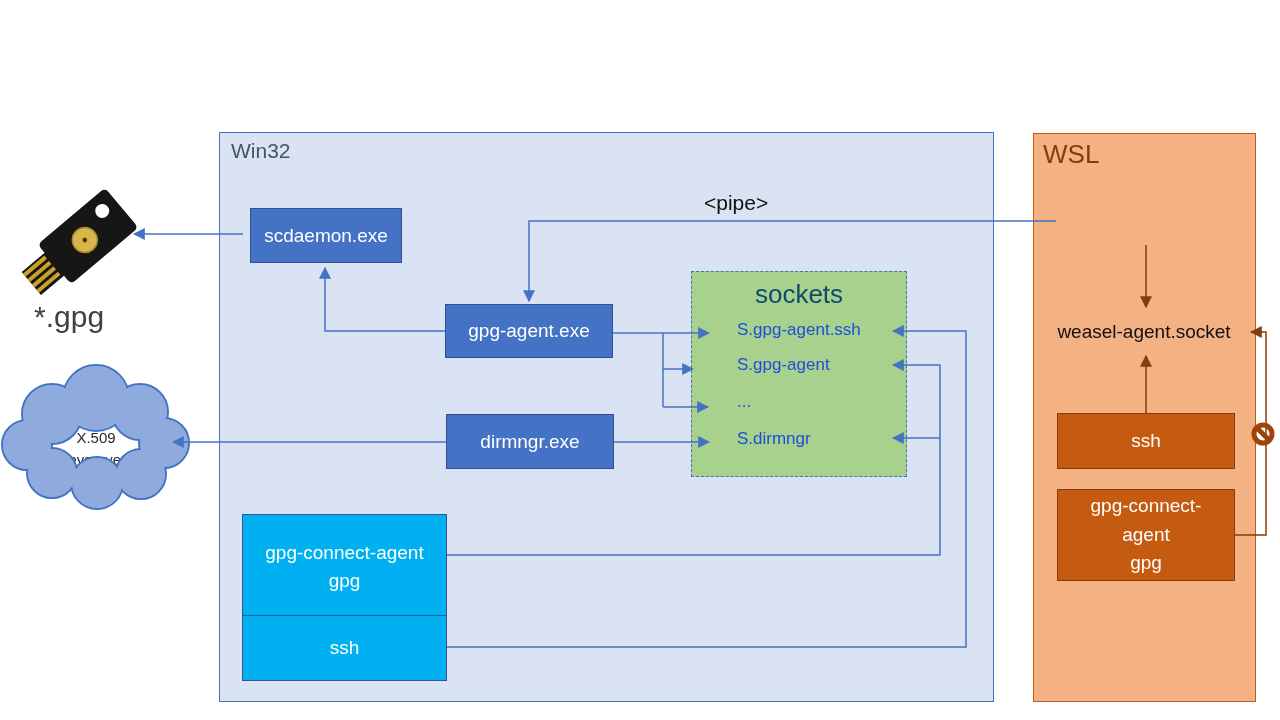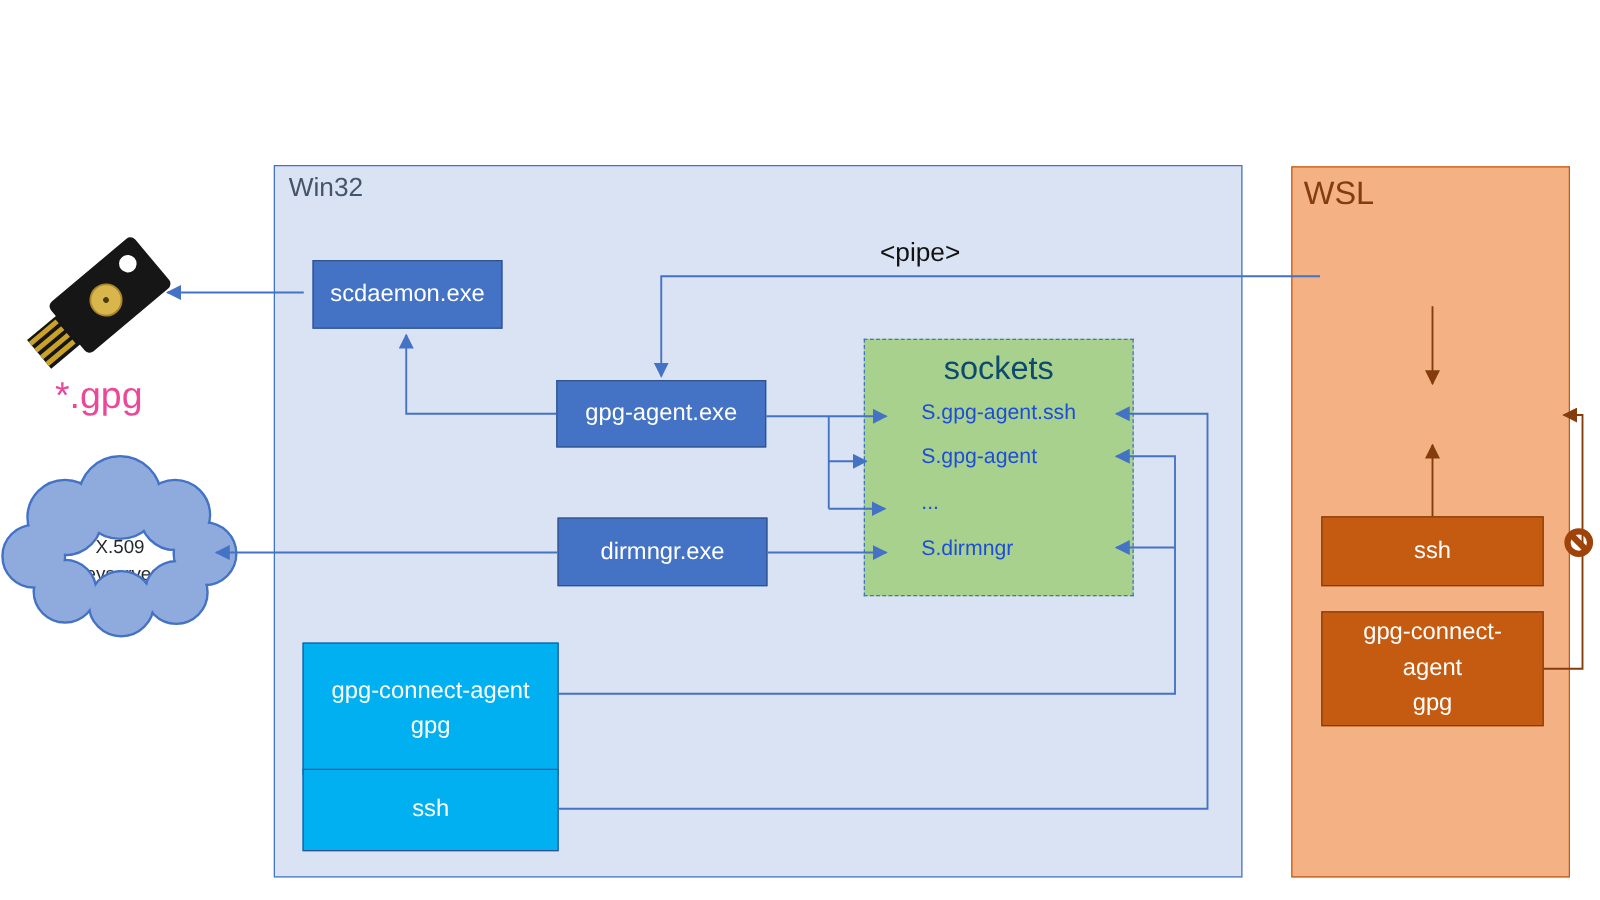--- a/index.html
+++ b/index.html
@@ -35,21 +35,21 @@
   .socket-item{left:737px;font-size:17px;color:#1d4ed8;}
   .si-0{top:320px;}
   .si-1{top:355px;}
   .si-2{top:392px;}
   .si-3{top:429px;}
   .weasel-pageant{left:1056px;top:198px;width:177px;height:47px;}
   .weasel-socket{left:1044px;top:321px;width:200px;text-align:center;font-size:19px;color:#111111;}
   .ssh-wsl{left:1057px;top:413px;width:178px;height:56px;}
   .gpg-connect-wsl{left:1057px;top:489px;width:178px;height:92px;line-height:1.5;}
   .pipe-label{left:704px;top:191px;font-size:21px;color:#111111;}
-  .gpg-files{left:44px;top:300px;font-size:30px;color:#ec4899;}
+  .gpg-files{left:34px;top:300px;font-size:30px;color:#404040;}
   .cloud-text{left:20px;top:405px;width:152px;text-align:center;font-size:15px;line-height:22px;color:#24292e;}
   .overlay{position:absolute;left:0;top:0;pointer-events:none;}
 </style>
 </head>
 <body>
 
 <div id="stage">
 
   <div class="abs region win32-region"></div>
   <div class="abs region wsl-region"></div>
@@ -64,20 +64,21 @@
   <div class="abs socket-item si-2">...</div>
   <div class="abs socket-item si-3">S.dirmngr</div>
 
   <div class="abs node blue scdaemon">scdaemon.exe</div>
   <div class="abs node blue gpg-agent">gpg-agent.exe</div>
   <div class="abs node blue dirmngr">dirmngr.exe</div>
   <div class="abs node cyan multiline gpg-connect-w32">gpg-connect-agent
 gpg</div>
   <div class="abs node cyan ssh-w32">ssh</div>
 
+  <div class="abs weasel-socket">weasel-agent.socket</div>
   <div class="abs node wsl-node ssh-wsl">ssh</div>
   <div class="abs node wsl-node multiline gpg-connect-wsl">gpg-connect-
 agent
 gpg</div>
 
   <div class="abs pipe-label">&lt;pipe&gt;</div>
   <div class="abs gpg-files">*.gpg</div>
   <div class="abs cloud-text multiline">OCSP
 X.509
 Keyservers</div>

